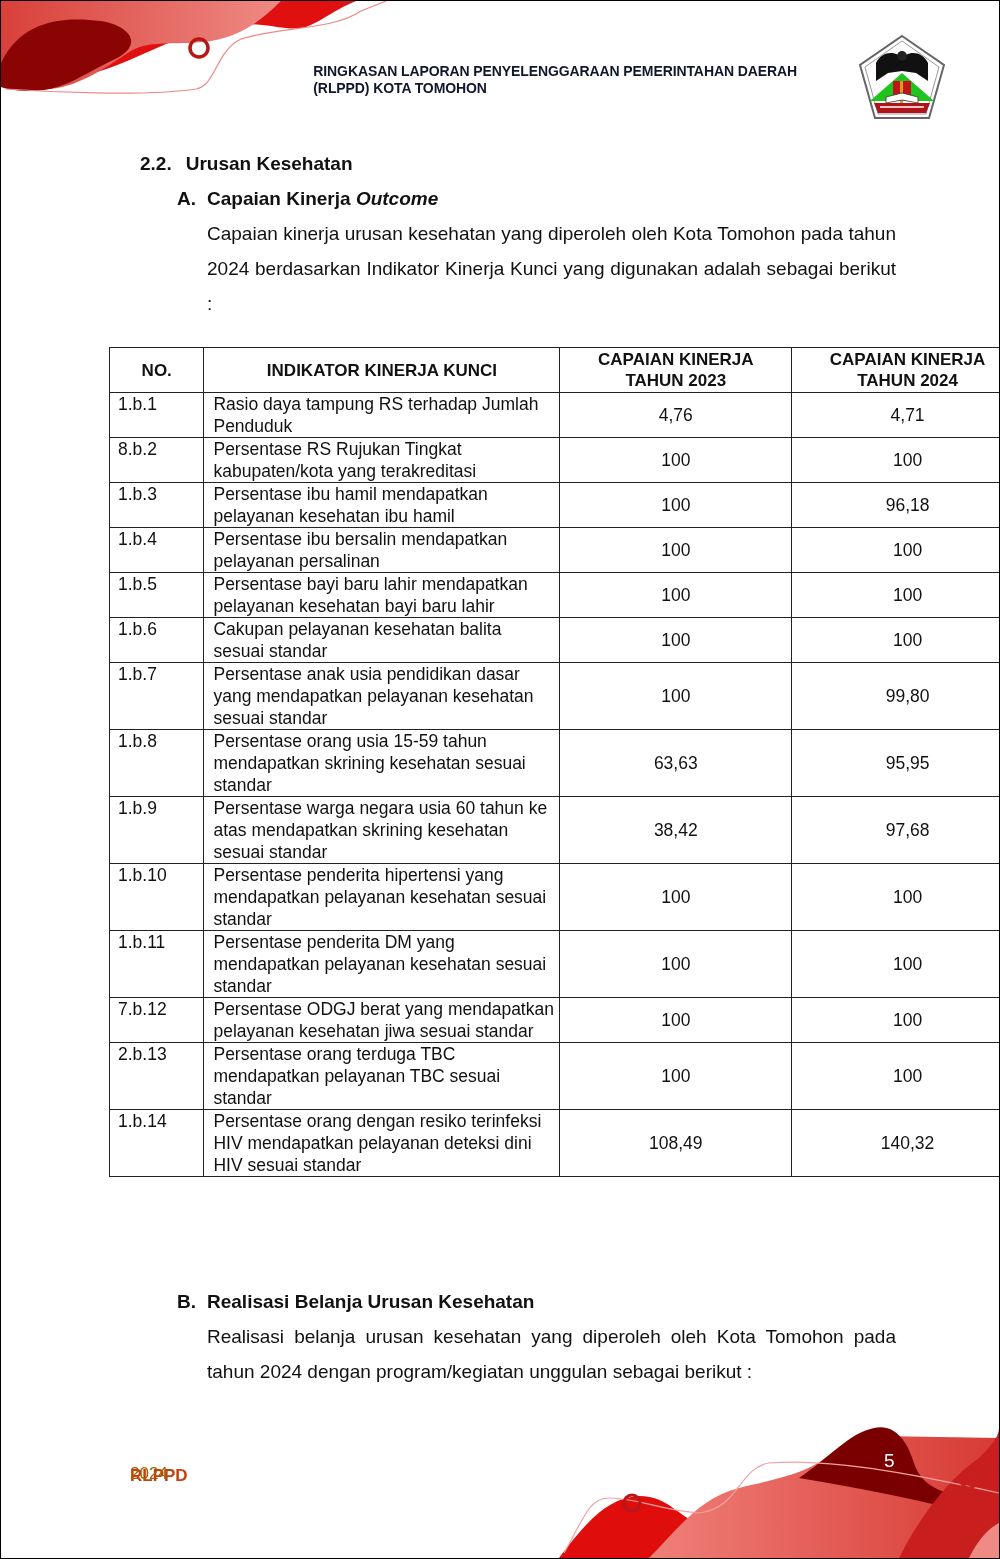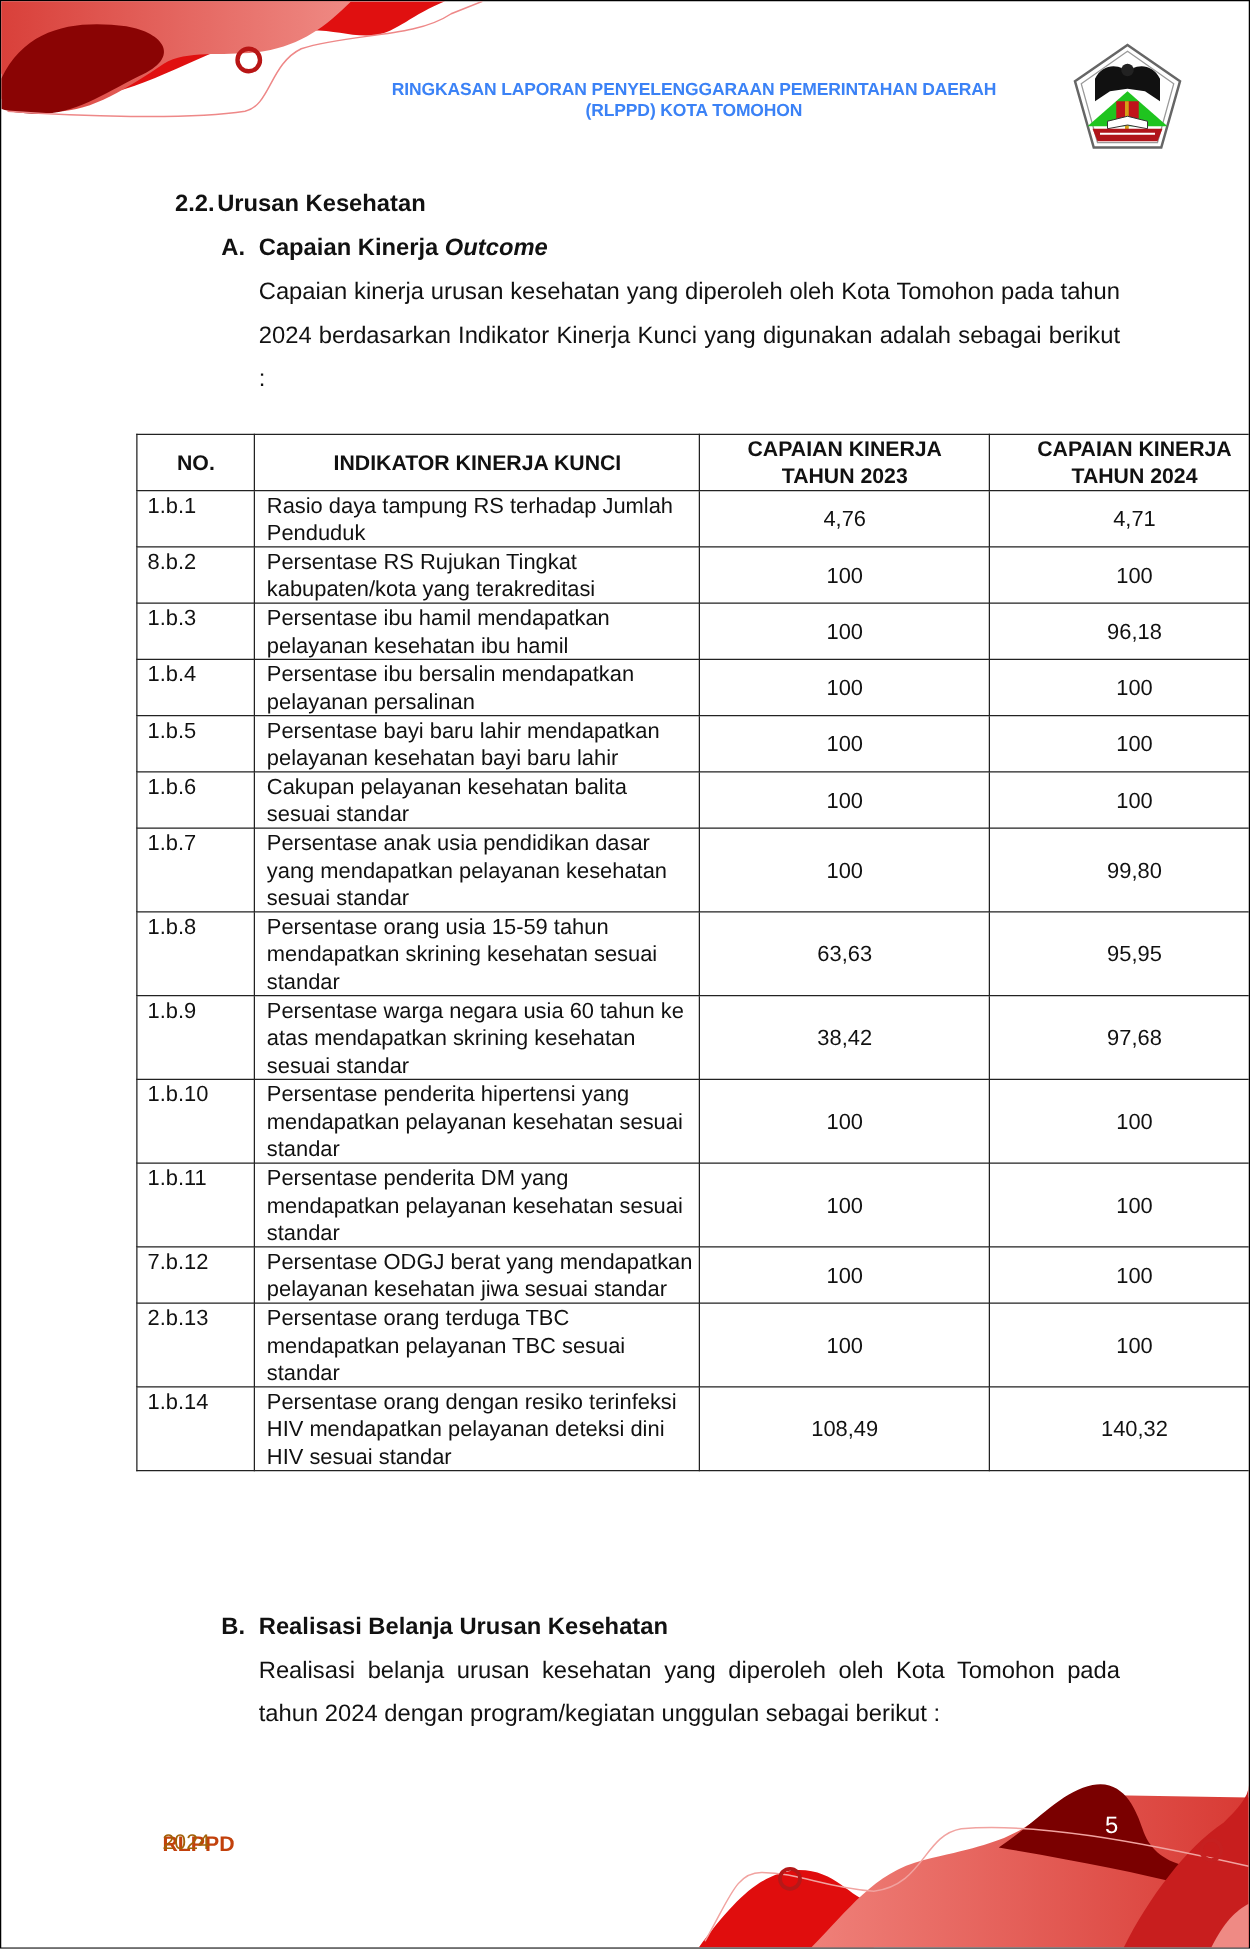--- a/index.html
+++ b/index.html
@@ -1,23 +1,23 @@
 <!DOCTYPE html>
 <html><head>
 <meta charset="utf-8">
 <style>
   html, body { margin: 0; padding: 0; }
   body { width: 1000px; height: 1559px; background: #fff; font-family: "Liberation Sans", sans-serif; color: #111; }
   .page { position: relative; width: 998px; height: 1557px; border: 1px solid #000; overflow: hidden; background: #fff; }
   .deco-top { position: absolute; left: 0; top: 0; width: 400px; height: 100px; }
   .deco-bottom { position: absolute; right: 0; bottom: 0; width: 470px; height: 140px; }
-  .header-title { position: absolute; right: 202px; top: 62px; text-align: center; color: #3b82f6; font-weight: bold; font-size: 14px; line-height: 17px; letter-spacing: -0.1px; }
+  .header-title { position: absolute; right: 202px; top: 62px; text-align: left; color: #0f172a; font-weight: bold; font-size: 14px; line-height: 17px; letter-spacing: -0.1px; }
   .logo { position: absolute; left: 855px; top: 32px; width: 92px; height: 90px; }
   .h2 { position: absolute; left: 139px; top: 152px; font-size: 19px; font-weight: bold; }
-  .h2 .num { margin-right: 2px; }
+  .h2 .num { margin-right: 14px; }
   .h3 { position: absolute; left: 176px; top: 187px; font-size: 19px; font-weight: bold; }
   .h3 .letter { display: inline-block; width: 30px; }
   .h3 i { font-style: italic; }
   .para { position: absolute; left: 206px; width: 689px; font-size: 19px; line-height: 35px; text-align: justify; text-align-last: left; }
   .para-a { top: 215px; }
   .para-b { top: 1318px; }
   table.kpi { position: absolute; left: 108px; top: 346px; width: 915px; border-collapse: collapse; font-size: 17.5px; }
   table.kpi th, table.kpi td { border: 1.3px solid #222; padding: 0; vertical-align: middle; }
   table.kpi th { font-weight: bold; text-align: center; line-height: 21px; height: 44px; font-size: 17px; }
   table.kpi td { line-height: 22px; }

